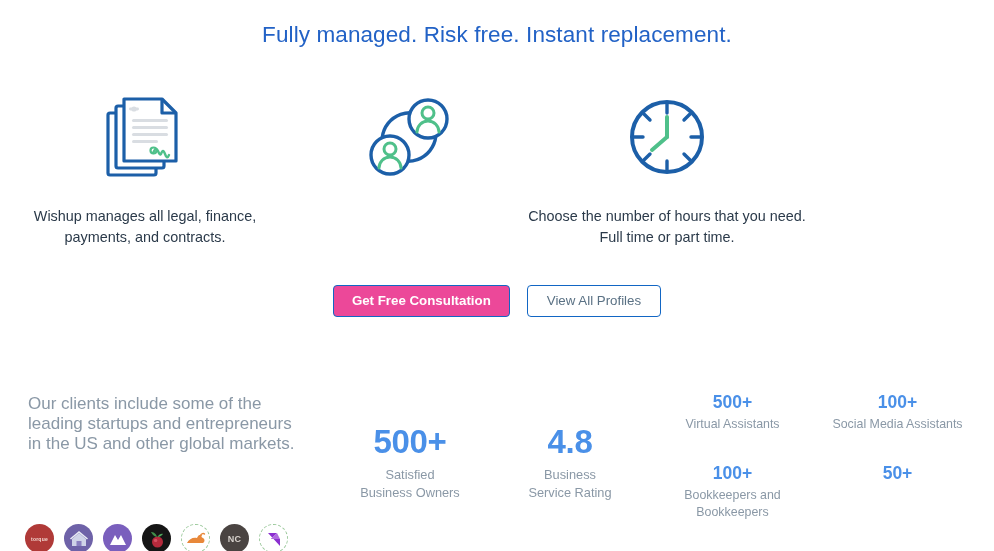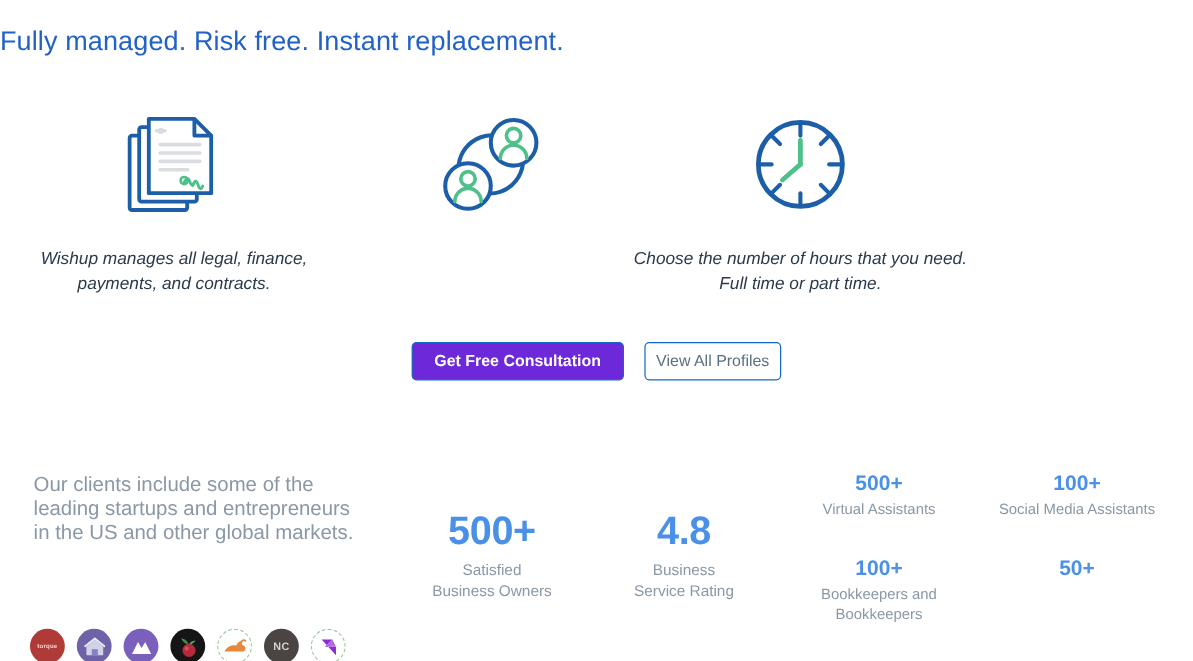--- a/index.html
+++ b/index.html
@@ -18,35 +18,34 @@
     height: 551px;
     background: #ffffff;
   }
 
   
   .hero-heading {
     position: absolute;
     top: 22px;
     left: 0;
     width: 994px;
-    text-align: left;
+    text-align: center;
     font-size: 22.5px;
     font-weight: 400;
     color: #2262c6;
     letter-spacing: 0.1px;
   }
 
   
   .features {
     position: absolute;
     top: 82px;
     left: 0;
     width: 806px;
     display: flex;
-    font-style: italic;
   }
   .feature {
     width: 331.3px;
     display: flex;
     flex-direction: column;
     align-items: center;
   }
   .feature-icon {
     height: 110px;
     display: flex;
@@ -78,31 +77,31 @@
     font-size: 13.3px;
     font-weight: bold;
     border-radius: 4px;
     cursor: pointer;
     line-height: 1;
     display: inline-flex;
     align-items: center;
     justify-content: center;
   }
   .btn-primary {
-    background: #6d28d9;
+    background: #ec4899;
     color: #ffffff;
     border: 1px solid #1266c4;
     padding: 0 18px;
     height: 32px;
   }
   .btn-secondary {
     background: #ffffff;
     color: #5a7184;
     border: 1px solid #1266c4;
-    padding: 0 9px;
+    padding: 0 19px;
     height: 32px;
     font-weight: normal;
     font-size: 13.3px;
   }
 
   
   .trusted {
     position: absolute;
     top: 383px;
     left: 28px;

